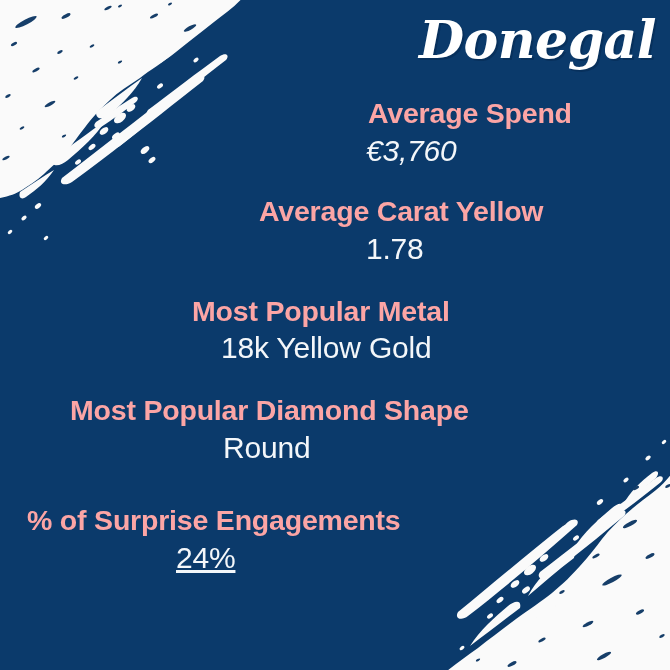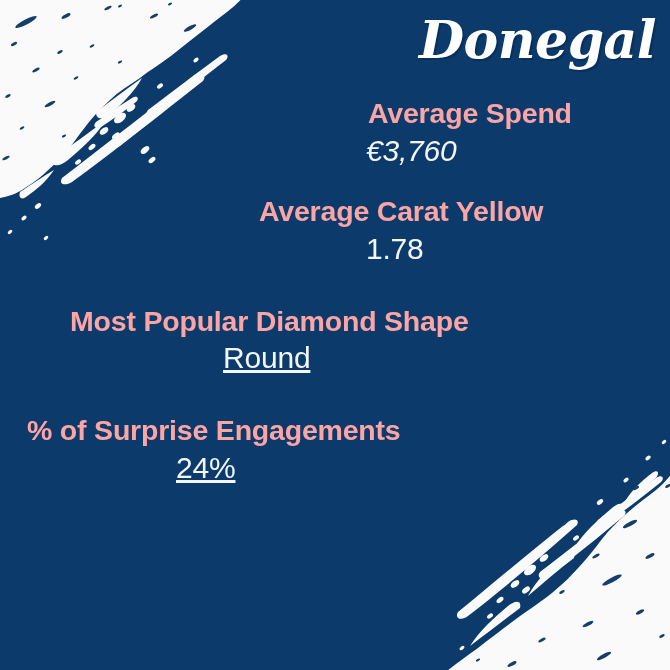--- a/index.html
+++ b/index.html
@@ -79,23 +79,23 @@
   .row-0 .stat-value { margin-left: 366px; font-style: italic; }
 
   .row-1 { margin-top: 24px; }
   .row-1 .stat-label { margin-left: 259px; }
   .row-1 .stat-value { margin-left: 366px; }
 
   .row-2 { margin-top: 26px; }
   .row-2 .stat-label { margin-left: 192px; }
   .row-2 .stat-value { margin-left: 221px; }
 
-  .row-3 { margin-top: 36px; }
+  .row-3 { margin-top: 26px; }
   .row-3 .stat-label { margin-left: 70px; }
-  .row-3 .stat-value { margin-left: 223px; text-decoration: underline; }
+  .row-3 .stat-value { margin-left: 223px; }
 
   .row-4 { margin-top: 36px; }
   .row-4 .stat-label { margin-left: 27px; }
   .row-4 .stat-value { margin-left: 176px; text-decoration: underline; }
 </style>
 </head>
 <body>
 
 <div id="canvas">
 
@@ -230,20 +230,24 @@
     <div class="stat-block row-0">
       <div class="stat-label">Average Spend</div>
       <div class="stat-value">€3,760</div>
     </div>
 
     <div class="stat-block row-1">
       <div class="stat-label">Average Carat Yellow</div>
       <div class="stat-value">1.78</div>
     </div>
 
+    <div class="stat-block row-2">
+      <div class="stat-label">Most Popular Metal</div>
+      <div class="stat-value">18k Yellow Gold</div>
+    </div>
 
     <div class="stat-block row-3">
       <div class="stat-label">Most Popular Diamond Shape</div>
       <div class="stat-value">Round</div>
     </div>
 
     <div class="stat-block row-4">
       <div class="stat-label">% of Surprise Engagements</div>
       <div class="stat-value">24%</div>
     </div>

